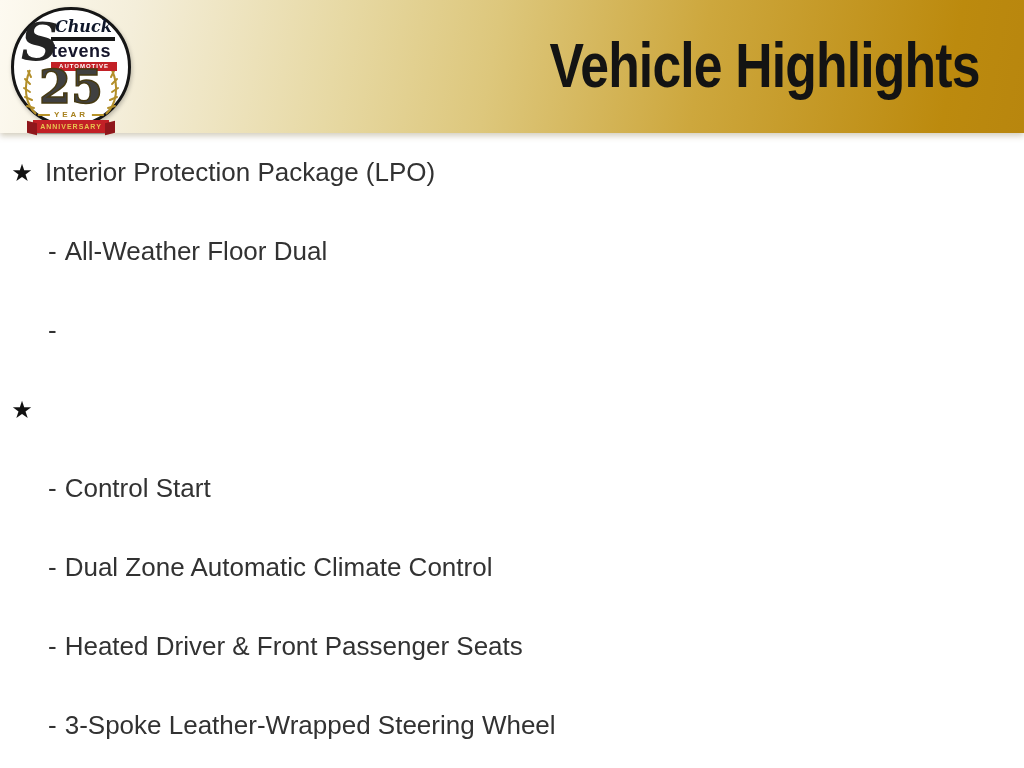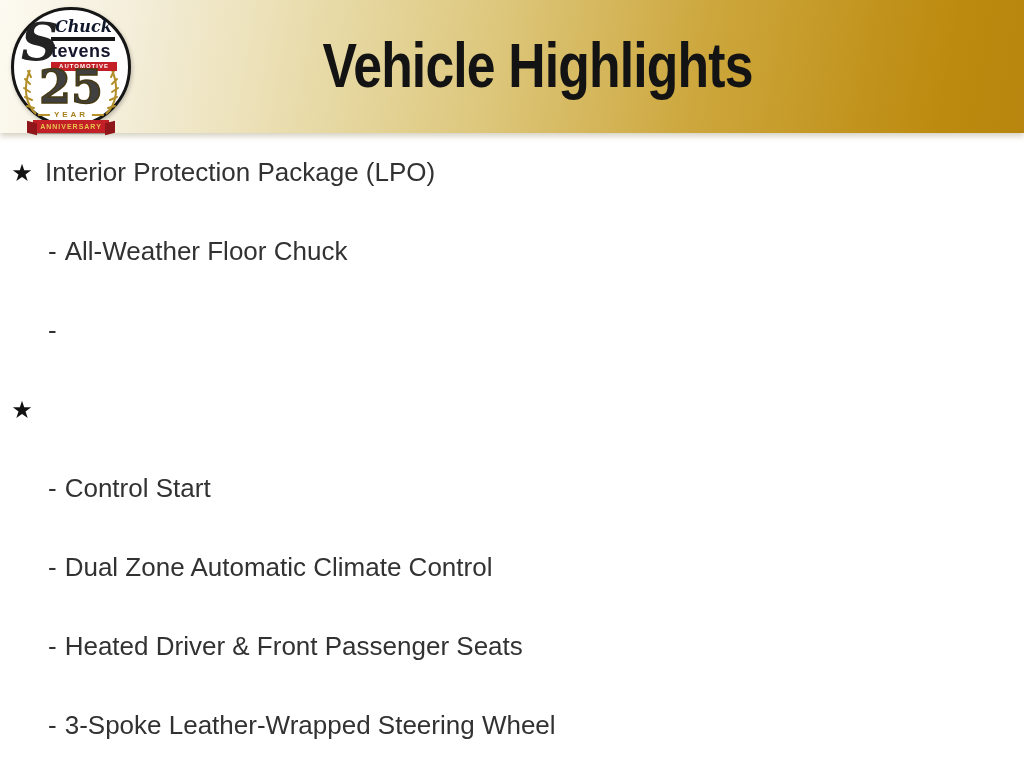--- a/index.html
+++ b/index.html
@@ -24,21 +24,21 @@
       #fdfaf1 0%,
       #f4eeda 13%,
       #e7d9a4 33%,
       #ddc77c 48%,
       #cda73d 68%,
       #bc8a0e 92%,
       #b8860e 100%);
     box-shadow: 0 3px 6px rgba(130, 115, 70, 0.35);
     display: flex;
     align-items: center;
-    justify-content: center;
+    justify-content: flex-end;
   }
   .header-title {
     font-size: 63px;
     font-weight: 700;
     color: #131313;
     letter-spacing: -1px;
     white-space: nowrap;
     display: inline-block;
     transform: scaleX(0.82);
     transform-origin: right center;
@@ -224,21 +224,21 @@
 
   <div class="content">
 
     <div class="row main">
       <span class="bullet">★</span>
       <span class="label">Interior Protection Package (LPO)</span>
     </div>
 
     <div class="row sub">
       <span class="bullet">-</span>
-      <span class="label">All-Weather Floor Chuck</span>
+      <span class="label">All-Weather Floor Dual</span>
     </div>
 
     <div class="row sub">
       <span class="bullet">-</span>
     </div>
 
     <div class="row main">
       <span class="bullet">★</span>
     </div>
 

